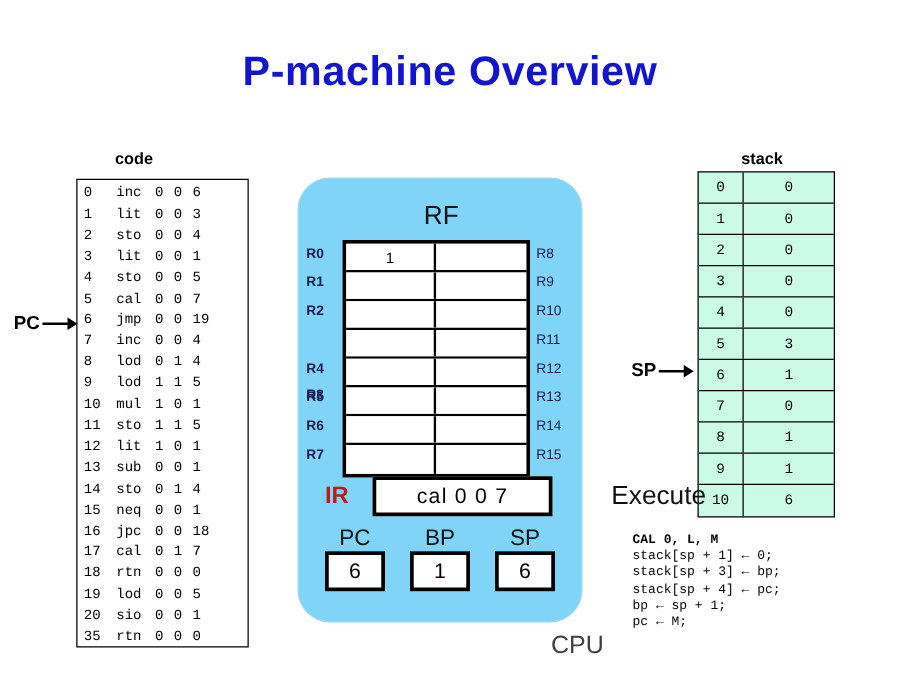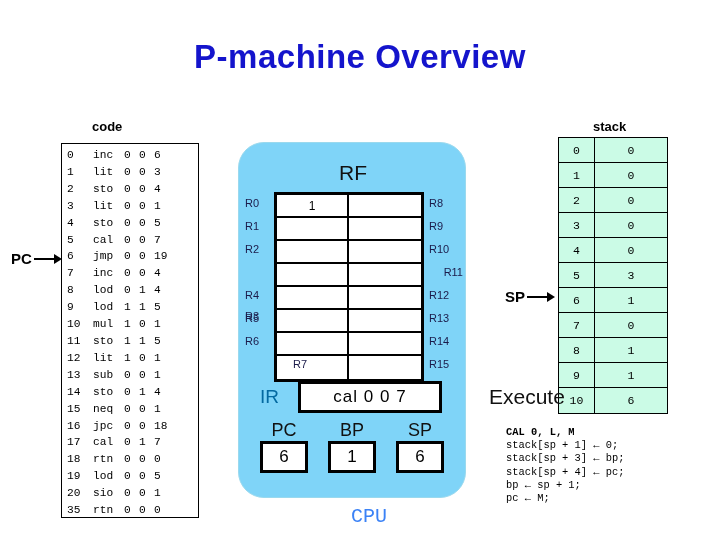--- a/index.html
+++ b/index.html
@@ -165,31 +165,32 @@
   }
   .rf-cell.left-cell { border-right: 2px solid #000; }
   .rf-name {
     position: absolute;
     font-size: 11px;
     color: #1b1b4a;
     font-family: "Liberation Sans", sans-serif;
     line-height: 23px;
     height: 23px;
   }
-  .rf-name.lhs { left: 6px; width: 28px; text-align: left; }
+  .rf-name.lhs { left: 6px; width: 28px; text-align: left; font-weight: bold; }
   .rf-name.rhs { left: 190px; width: 34px; text-align: left; }
 
   
   #ir-label {
     position: absolute;
     left: 21px;
     top: 243px;
     font-size: 19px;
-    color: #0369a1;
-    font-family: "Liberation Sans", sans-serif;
+    color: #b91c1c;
+    font-family: "Liberation Sans", sans-serif;
+    font-weight: bold;
   }
   #ir-box {
     position: absolute;
     left: 59px;
     top: 238px;
     width: 144px;
     height: 32px;
     background: #fff;
     border: 3px solid #000;
     box-sizing: border-box;
@@ -229,24 +230,24 @@
   }
   #reg-pc { left: 21px; top: 278px; }
   #reg-bp { left: 89px; top: 278px; }
   #reg-sp { left: 157px; top: 278px; }
 
   #cpu-label {
     position: absolute;
     left: 255px;
     top: 505px;
     width: 228px;
-    text-align: center;
+    text-align: right;
     font-size: 20px;
-    color: #3b82f6;
-    font-family: Liberation Mono, monospace;
+    color: #404040;
+    font-family: Liberation Sans, sans-serif;
   }
 
   
   #stack-label {
     position: absolute;
     left: 593px;
     top: 119px;
     font-size: 13px;
     font-weight: bold;
     color: #000;
@@ -398,28 +399,28 @@
         </div>
       </div>
     <div id="rf-names">
         <div class="rf-name lhs" style="top: 49px;">R0</div>
         <div class="rf-name rhs" style="top: 49px;">R8</div>
         <div class="rf-name lhs" style="top: 72px;">R1</div>
         <div class="rf-name rhs" style="top: 72px;">R9</div>
         <div class="rf-name lhs" style="top: 95px;">R2</div>
         <div class="rf-name rhs" style="top: 95px;">R10</div>
         <div class="rf-name lhs" style="top: 118px; margin-top: 44px;">R3</div>
-        <div class="rf-name rhs" style="top: 118px; text-align: right;">R11</div>
+        <div class="rf-name rhs" style="top: 118px;">R11</div>
         <div class="rf-name lhs" style="top: 141px;">R4</div>
         <div class="rf-name rhs" style="top: 141px;">R12</div>
         <div class="rf-name lhs" style="top: 164px;">R5</div>
         <div class="rf-name rhs" style="top: 164px;">R13</div>
         <div class="rf-name lhs" style="top: 187px;">R6</div>
         <div class="rf-name rhs" style="top: 187px;">R14</div>
-        <div class="rf-name lhs" style="top: 210px; margin-left: 48px;">R7</div>
+        <div class="rf-name lhs" style="top: 210px;">R7</div>
         <div class="rf-name rhs" style="top: 210px;">R15</div>
       </div>
 
     <div id="ir-label">IR</div>
     <div id="ir-box">cal 0 0 7</div>
 
     <div class="reg-group" id="reg-pc">
       <div class="reg-label">PC</div>
       <div class="reg-box">6</div>
     </div>

